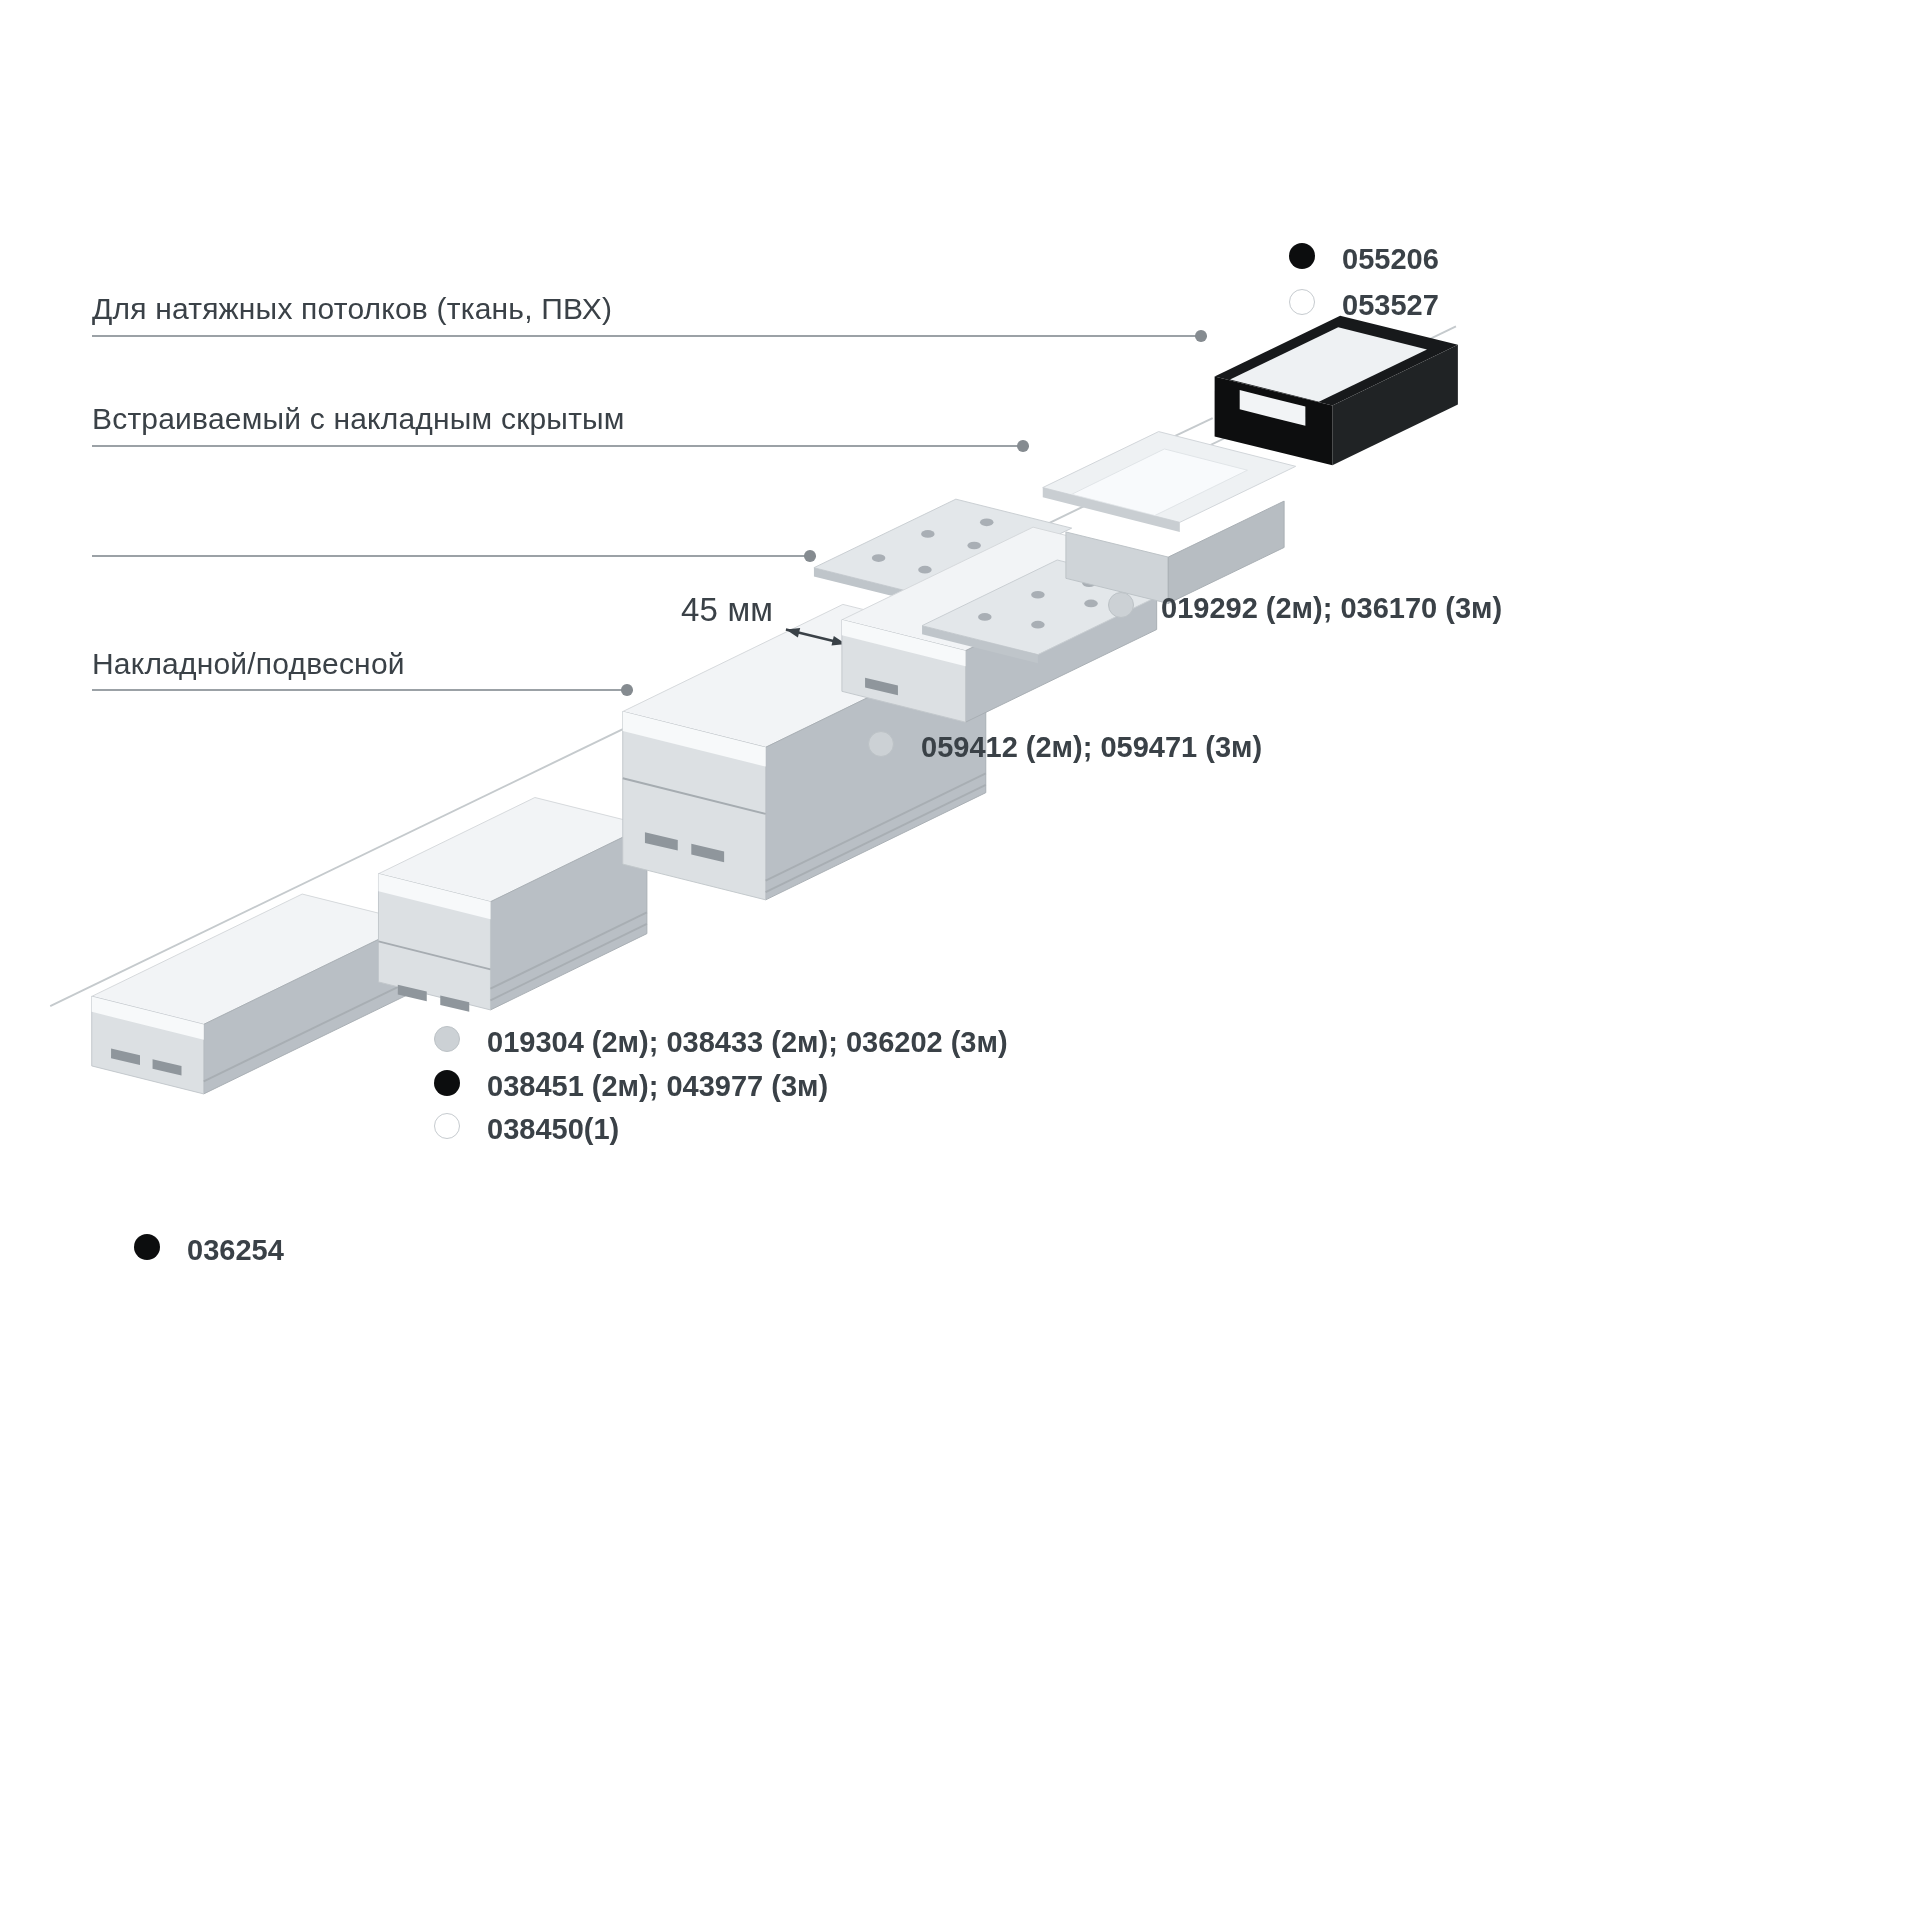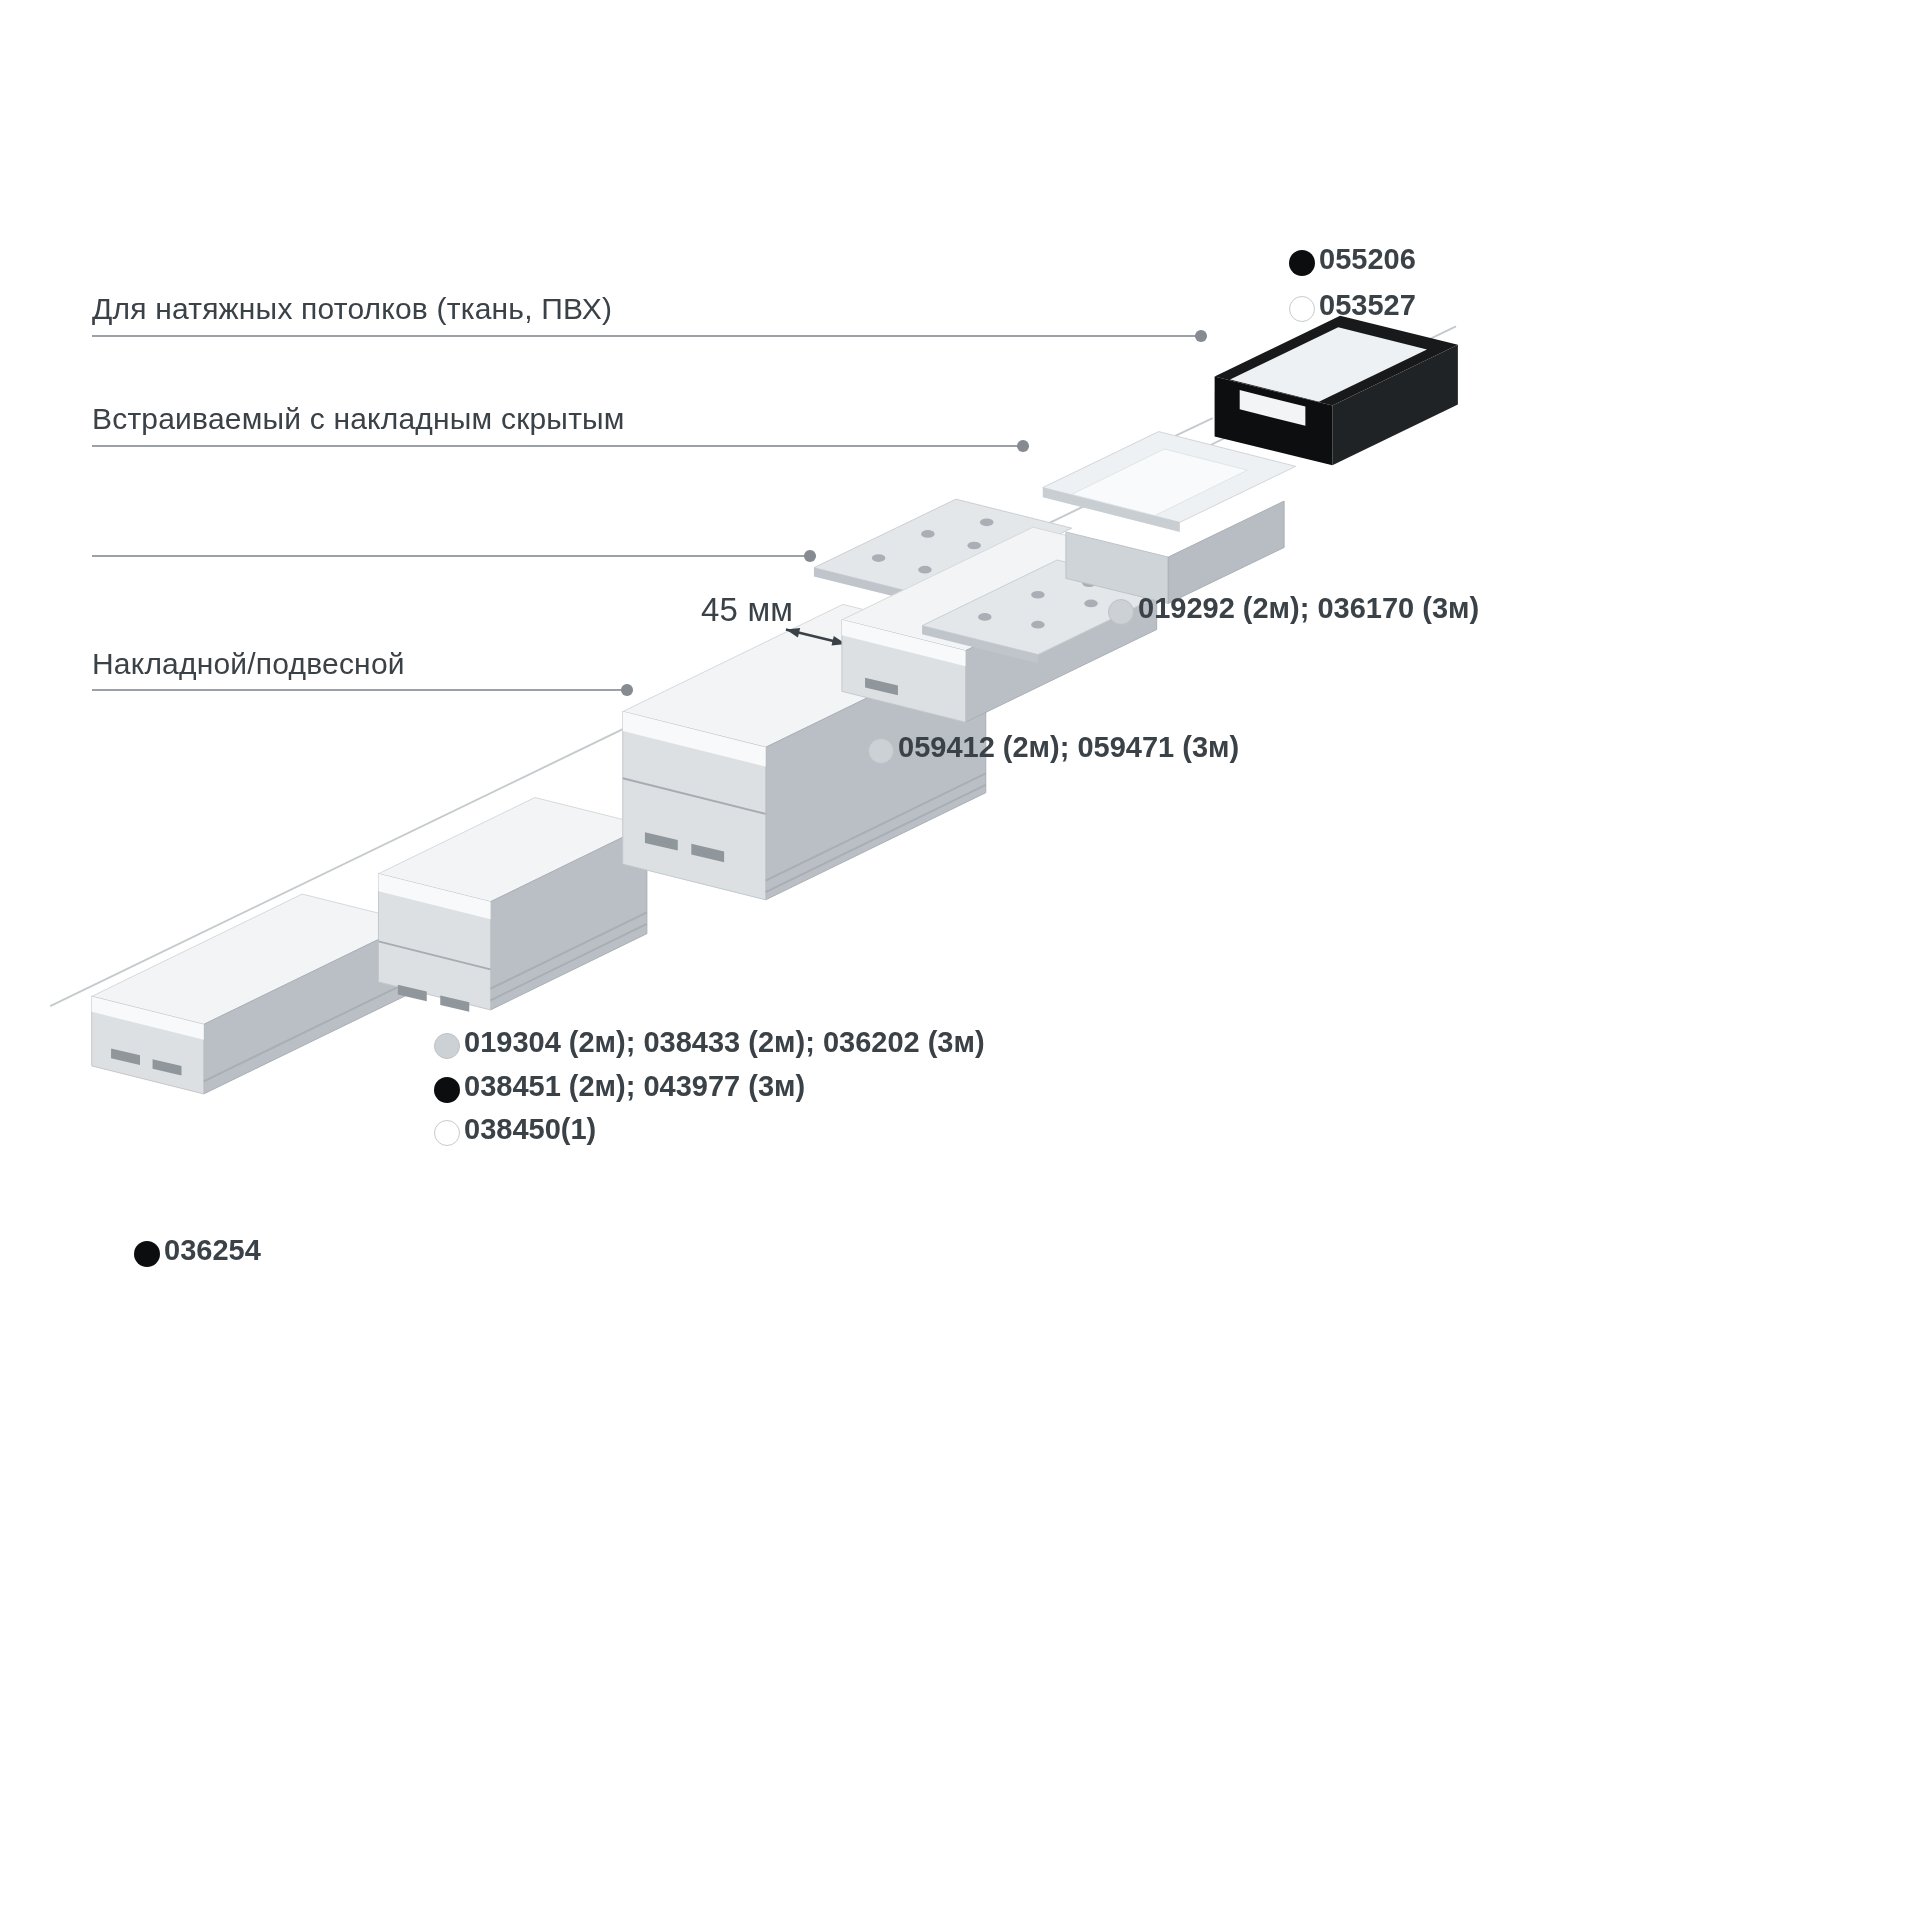--- a/index.html
+++ b/index.html
@@ -14,30 +14,30 @@
   }
   .art { position: absolute; left: 0; top: 0; }
   .label {
     position: absolute;
     color: #3a4147;
     font-weight: 400;
     font-size: 30px;
     letter-spacing: 0.2px;
     white-space: nowrap;
   }
-  .dim { font-size: 33px; margin-left: 20px; }
+  .dim { font-size: 33px; }
   .leader { position: absolute; height: 1.9px; background: #9ba1a6; }
   .leader .enddot {
     position: absolute; right: -4.8px; top: -4.8px;
     width: 11.6px; height: 11.6px; border-radius: 50%;
     background: #858b90; display: block;
   }
   .row {
     position: absolute;
-    display: flex; align-items: flex-end; gap: 4px;
+    display: flex; align-items: flex-start; gap: 27px;
     white-space: nowrap;
   }
   .row .txt { color: #3a4147; font-weight: 700; font-size: 29px; }
   .dot { width: 26px; height: 26px; border-radius: 50%; flex: 0 0 auto; }
   .dot[data-dot="gray"]  { background: #ccd1d5; border: 1px solid #bcc2c6; }
   .dot[data-dot="black"] { background: #0c0d0e; }
   .dot[data-dot="white"] { background: #ffffff; border: 1.9px solid #c6cbcf; }
 </style>
 </head>
 <body>

